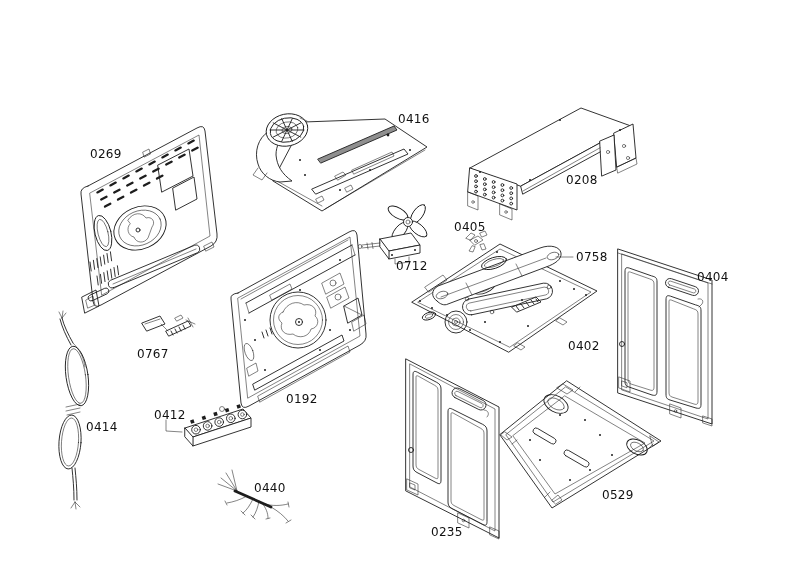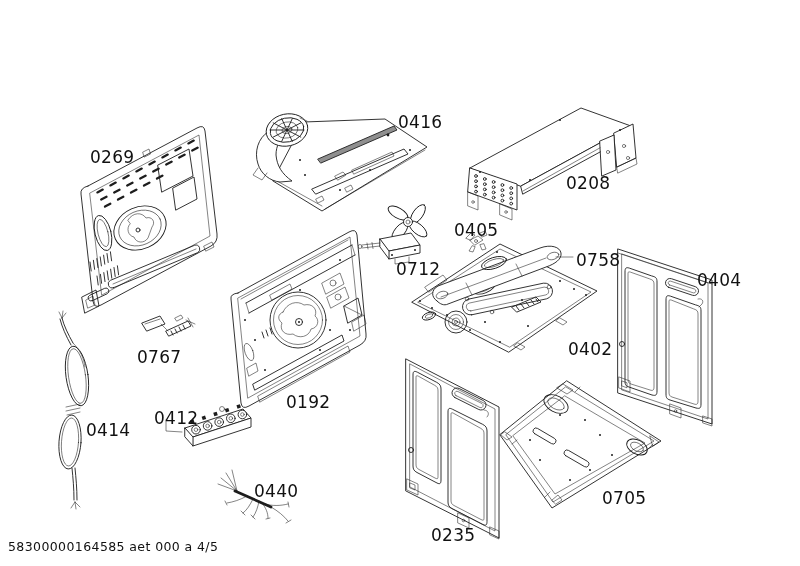--- a/index.html
+++ b/index.html
@@ -7,21 +7,21 @@
         font-family:"DejaVu Sans","Liberation Sans",sans-serif;}
   svg.art{position:absolute;left:0;top:0;}
   svg .ln, svg path, svg line, svg ellipse, svg circle, svg rect{
       fill:none;stroke:#1d1d1d;stroke-width:0.9;stroke-linejoin:round;stroke-linecap:round;}
   svg .fw{fill:#ffffff;}
   svg .thin{stroke-width:0.55;}
   svg .th2{stroke-width:2.3;}
   svg .trk{stroke-width:2.8;}
   svg .fill{fill:#1d1d1d;stroke:none;}
   svg .gray{fill:#8f8f8f;}
-  .plabel{position:absolute;font-size:17px;color:#111;letter-spacing:0.3px;white-space:nowrap;}
+  .plabel{position:absolute;font-size:12px;color:#111;letter-spacing:0.3px;white-space:nowrap;}
   .footer{position:absolute;left:8px;top:539px;font-size:12.5px;color:#111;letter-spacing:0.4px;}
 </style>
 </head>
 <body>
 
 <div class="page">
 
 <svg class="art" width="800" height="566" viewBox="0 0 800 566">
 
   <g>
@@ -440,16 +440,15 @@
   <span class="plabel" style="left:396px;top:259px">0712</span>
   <span class="plabel" style="left:576px;top:250px">0758</span>
   <span class="plabel" style="left:697px;top:270px">0404</span>
   <span class="plabel" style="left:568px;top:339px">0402</span>
   <span class="plabel" style="left:137px;top:347px">0767</span>
   <span class="plabel" style="left:286px;top:392px">0192</span>
   <span class="plabel" style="left:86px;top:420px">0414</span>
   <span class="plabel" style="left:154px;top:408px">0412</span>
   <span class="plabel" style="left:254px;top:481px">0440</span>
   <span class="plabel" style="left:431px;top:525px">0235</span>
-  <span class="plabel" style="left:602px;top:488px">0705</span>
-
-  <div class="footer">58300000164585 aet 000 a 4/5</div>
+  <span class="plabel" style="left:602px;top:488px">0529</span>
+
 </div>
 
 </body></html>

